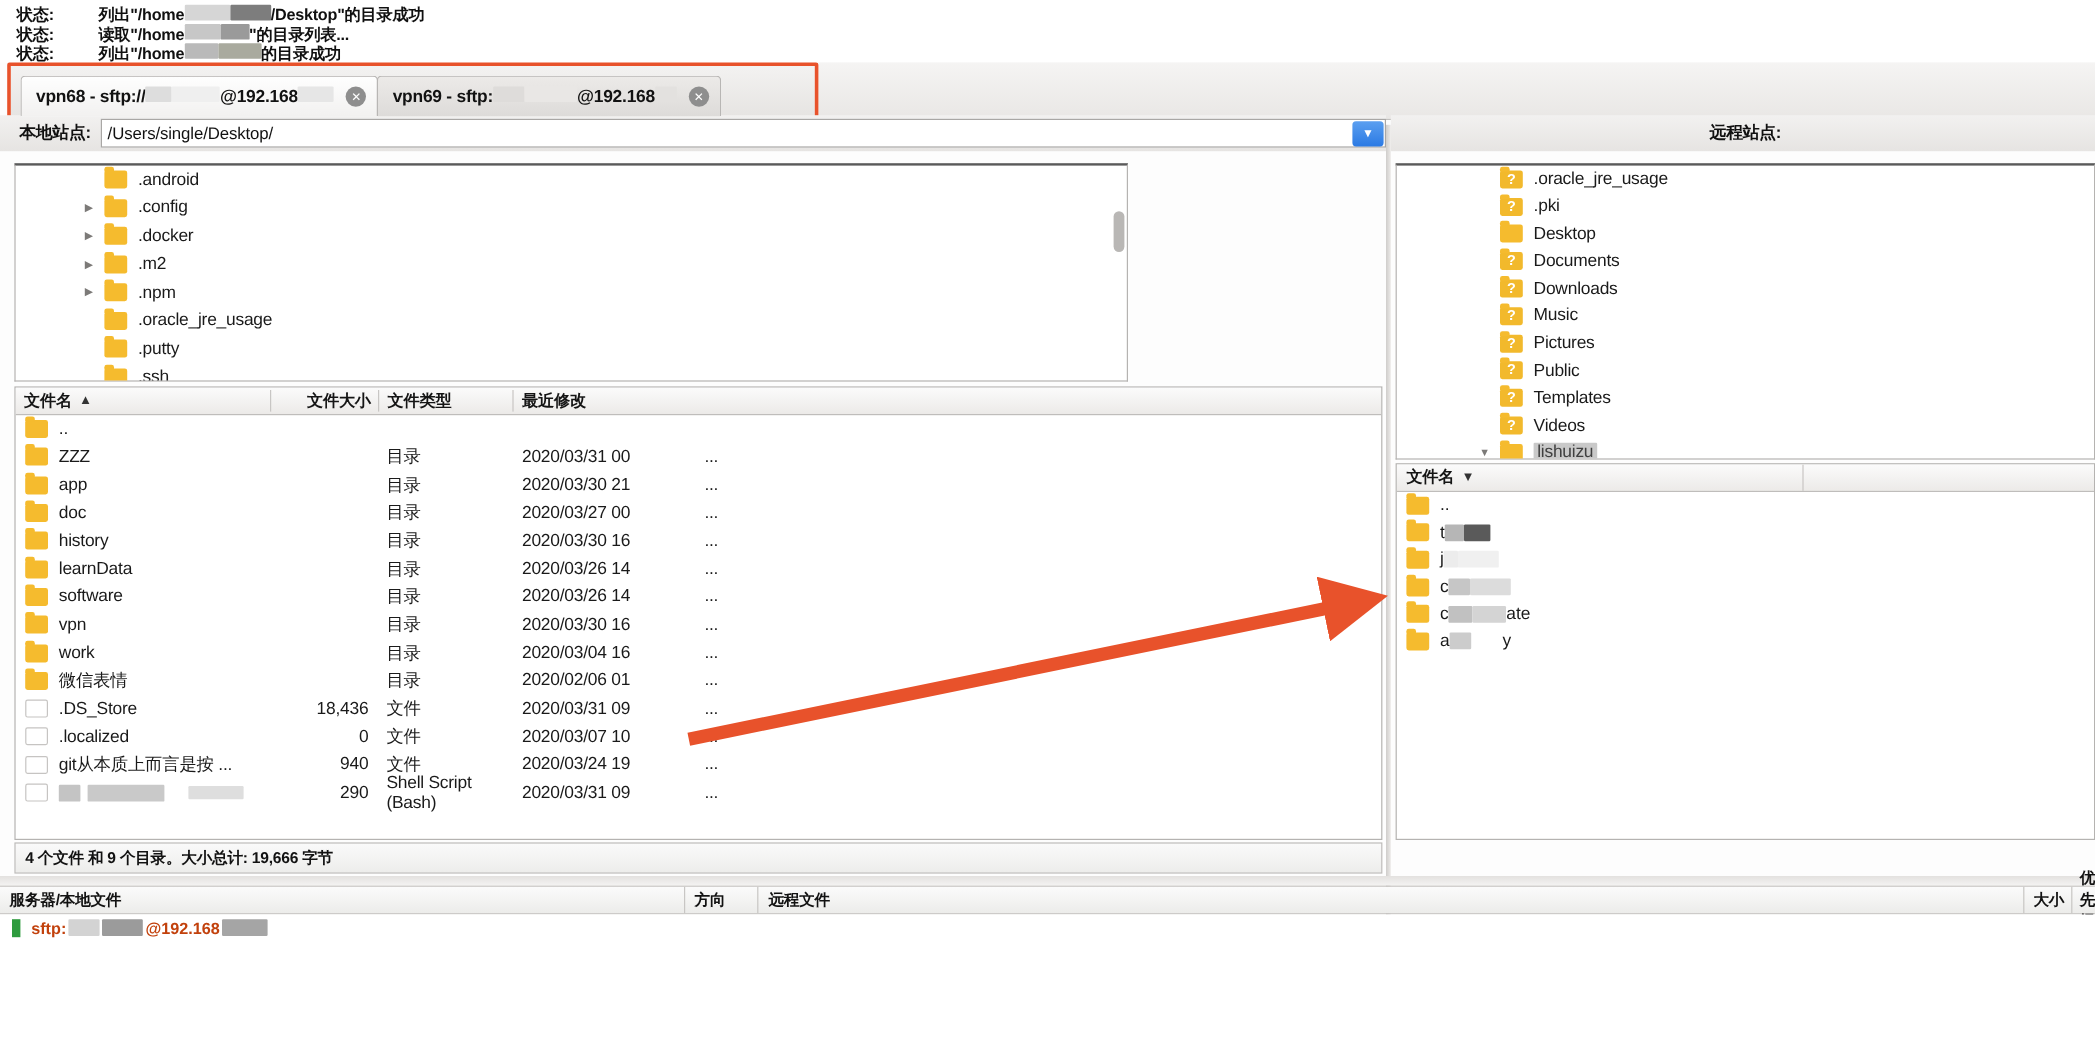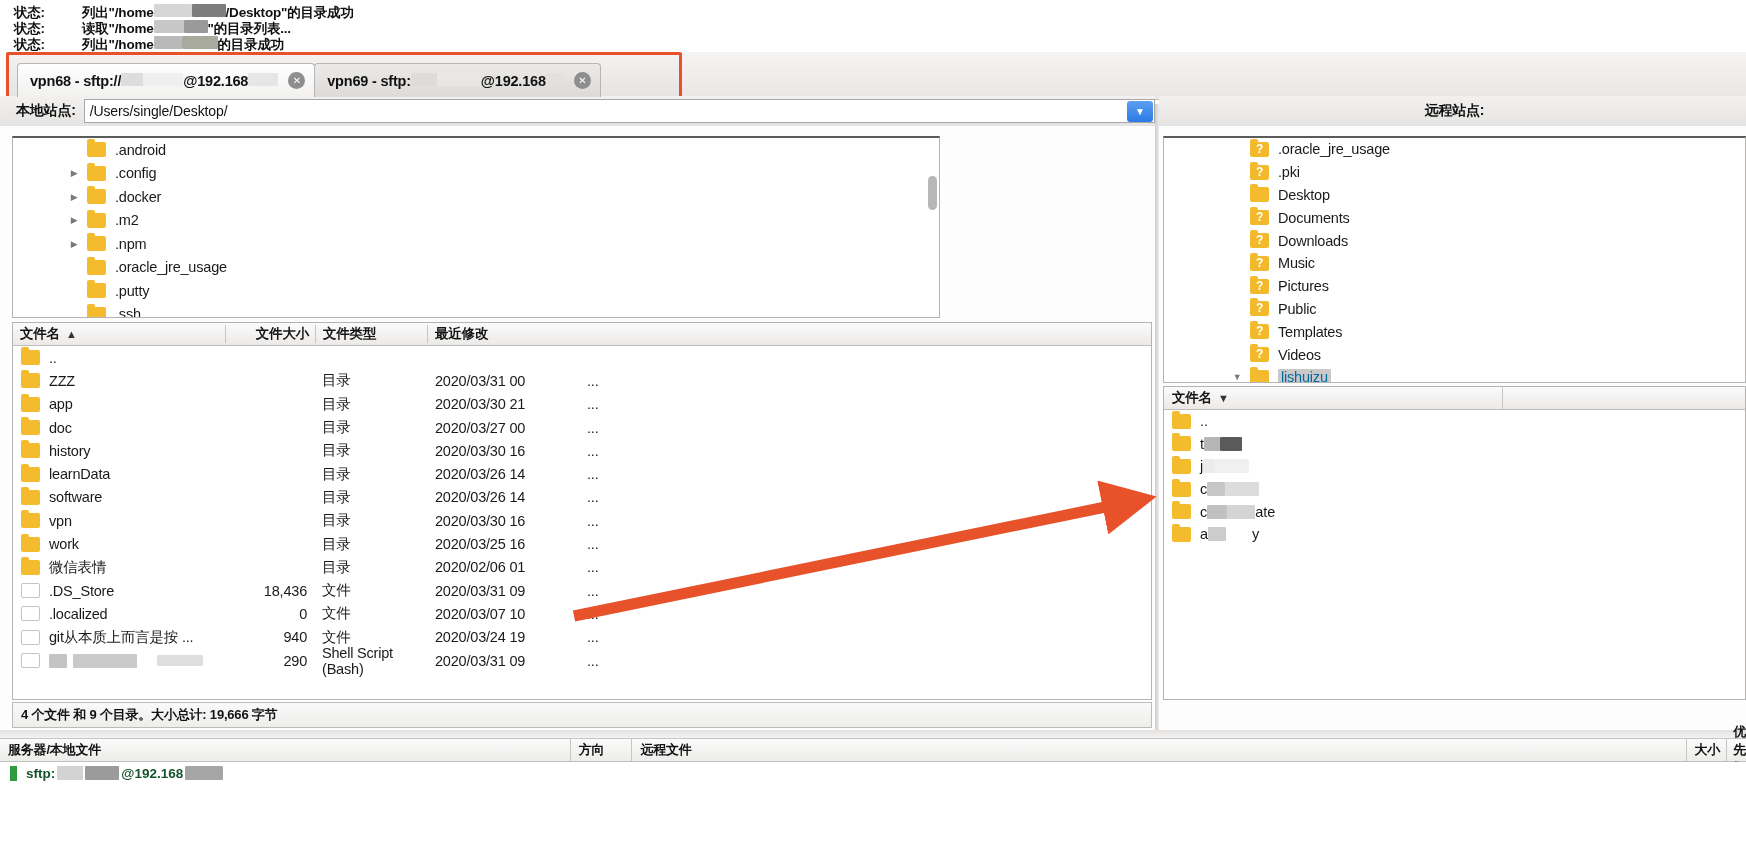--- a/index.html
+++ b/index.html
@@ -297,21 +297,21 @@
     display: flex; align-items: center;
     height: 22.8px;
     padding-left: 92px;
     font-size: 14.5px;
     color: #1a1a1a;
     letter-spacing: -0.2px;
   }
   .rtreerow .twisty { margin-left: -26px; }
   .rtreerow.selected .rowlabel {
     background: #c9c9c9;
-    color: #0369a1;
+    color: #404040;
     padding: 0 3px;
     border-radius: 1px;
   }
 
   
   .remote-list {
     position: absolute;
     left: 1163px; top: 386px;
     width: 583px; height: 314px;
     background: #ffffff;
@@ -379,21 +379,21 @@
   .queue-body {
     position: absolute;
     left: 0; top: 762px;
     width: 1746px; height: 104px;
     background: #ffffff;
   }
   .qrow {
     display: flex; align-items: center;
     height: 22px;
     padding-left: 10px;
-    font-size: 13.5px; color: #14532d;
+    font-size: 13.5px; color: #c2410c;
     font-weight: 700;
     gap: 2px;
   }
   .qbar {
     width: 7px; height: 15px;
     background: #2e9b3e;
     margin-right: 7px;
     flex: 0 0 7px;
   }
 
@@ -625,21 +625,21 @@
       <div class="c-mod">2020/03/30 16</div>
       <div class="c-ell">...</div>
     </div>
     <div class="listrow">
       <div class="c-name">
           <span class="ficon"></span>
           <span>work</span>
         </div>
       <div class="c-size"></div>
       <div class="c-type">目录</div>
-      <div class="c-mod">2020/03/25 16</div>
+      <div class="c-mod">2020/03/04 16</div>
       <div class="c-ell">...</div>
     </div>
     <div class="listrow">
       <div class="c-name">
           <span class="ficon"></span>
           <span>微信表情</span>
         </div>
       <div class="c-size"></div>
       <div class="c-type">目录</div>
       <div class="c-mod">2020/02/06 01</div>

